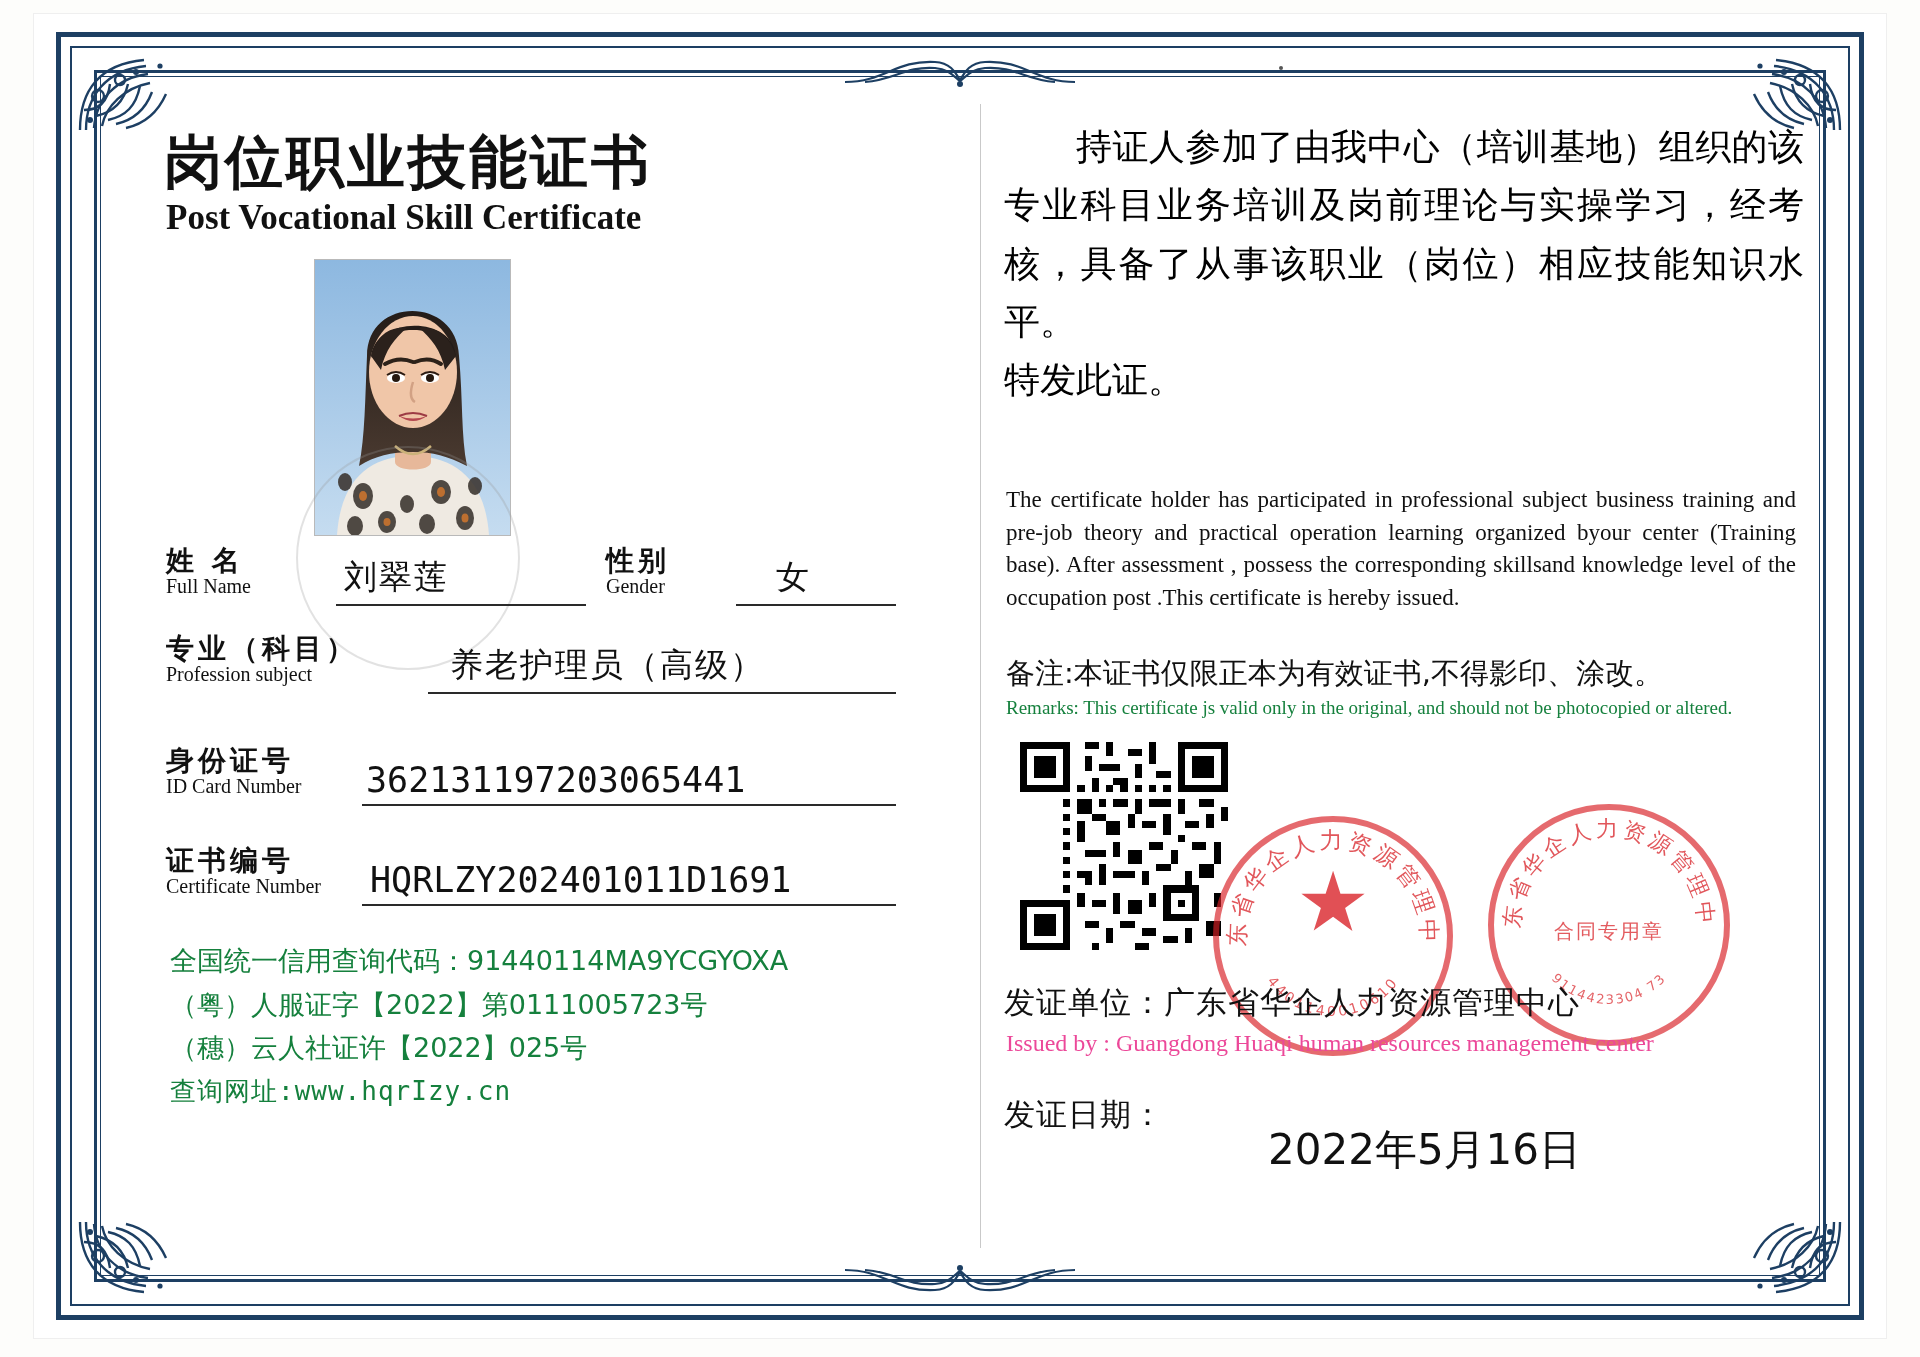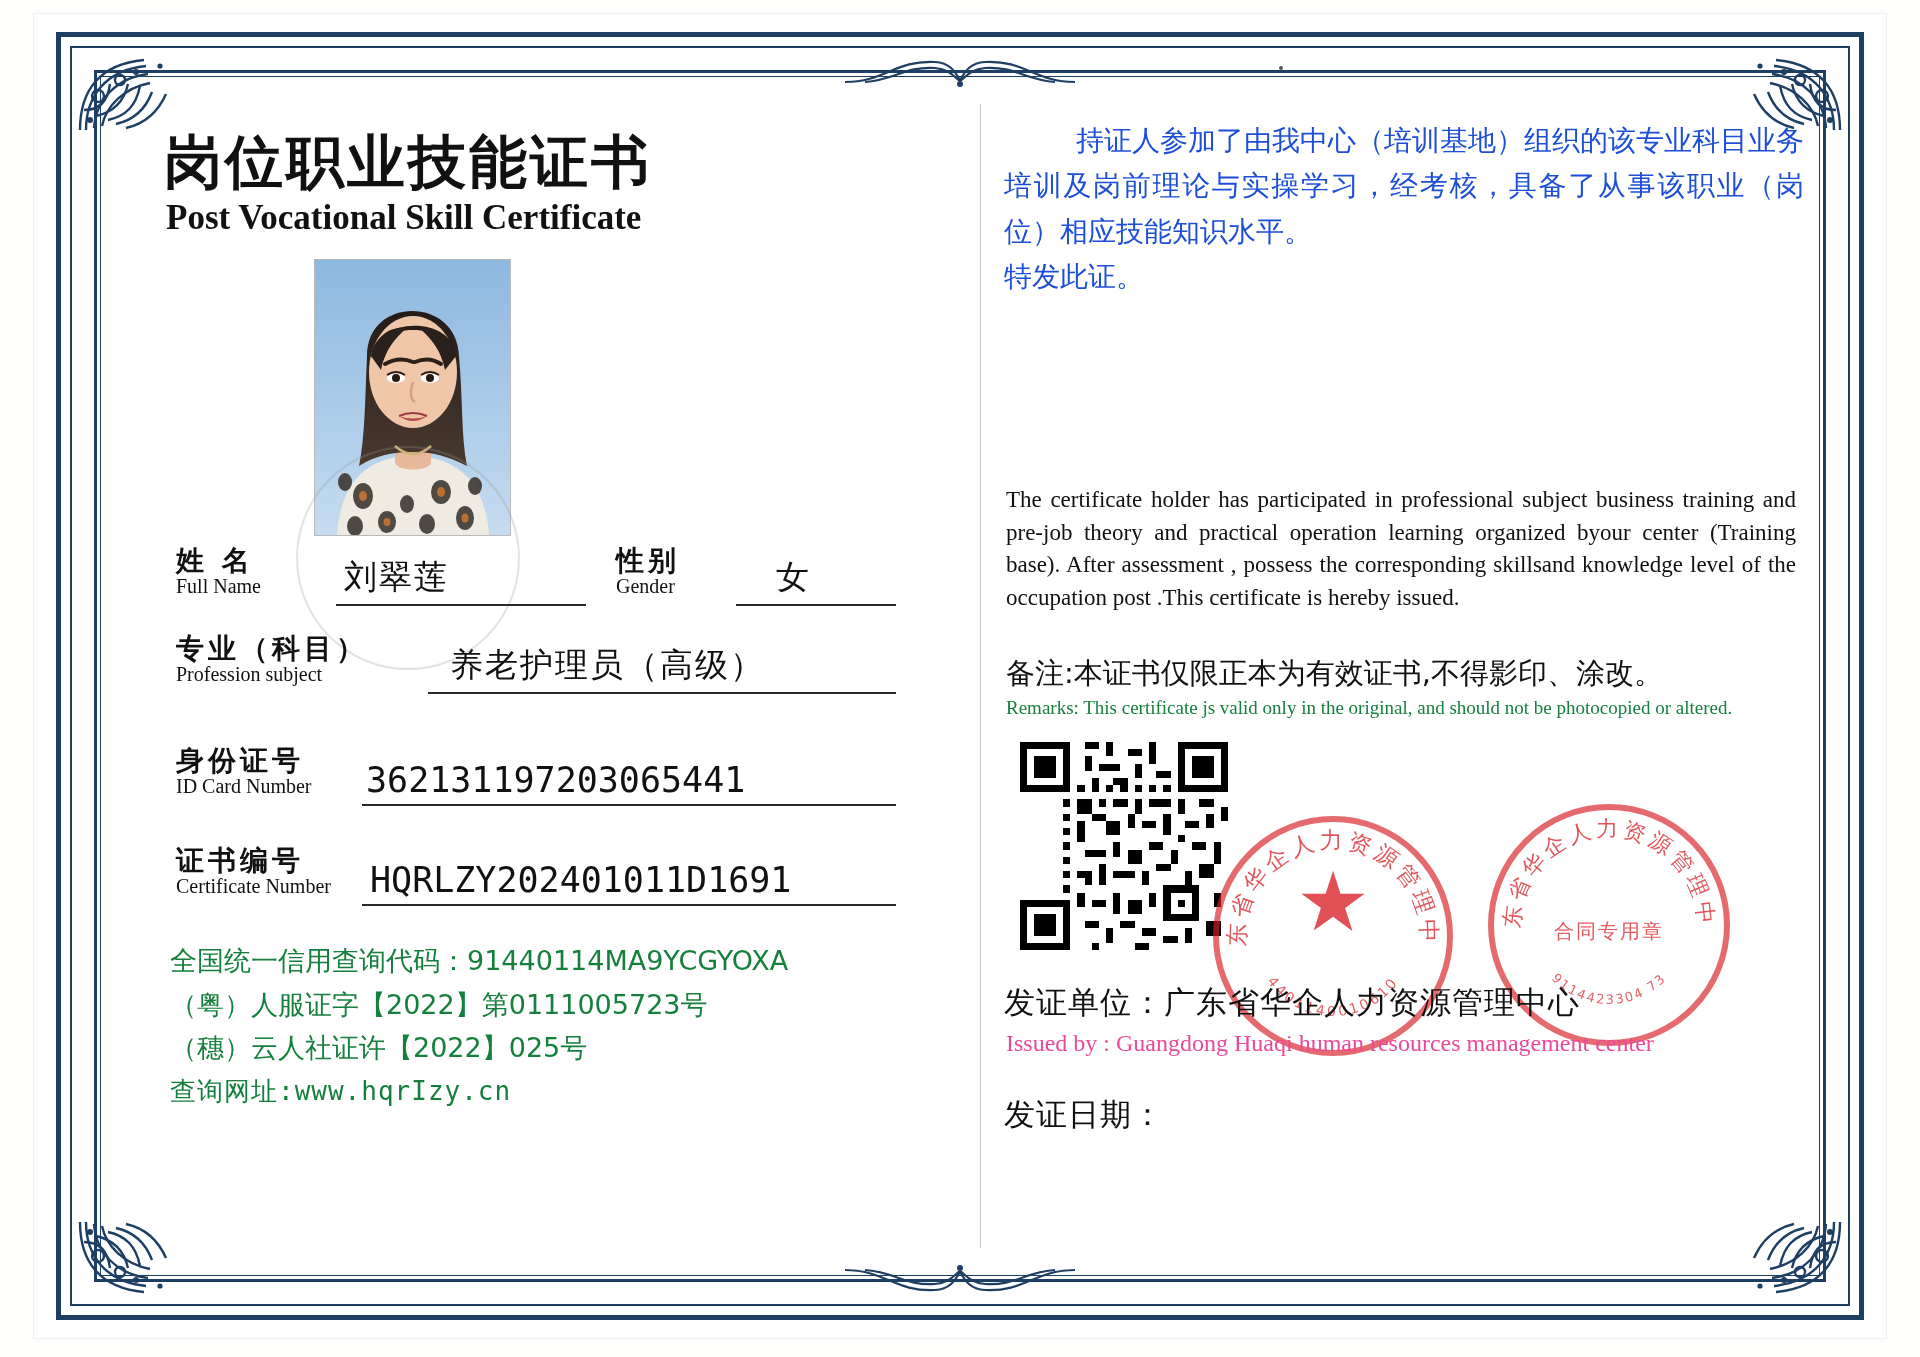--- a/index.html
+++ b/index.html
@@ -155,21 +155,20 @@
     position: absolute;
     left: 48px;
     width: 780px;
     height: 62px;
   }
   .lbl {
     position: absolute;
     left: 0; top: 0;
     font-family: "DejaVu Sans", sans-serif;
     white-space: nowrap;
-    margin-left: 10px;
   }
   .lbl .cn {
     display:block;
     font-size: 28px;
     font-weight: bold;
     letter-spacing: 4px;
     color: #111;
     line-height: 1.05;
   }
   .lbl .en {
@@ -228,23 +227,23 @@
     position: absolute;
     left: 880px; top: 0;
     width: 810px; height: 100%;
   }
 
   #body-cn {
     position: absolute;
     left: 6px; top: 24px;
     width: 800px;
     font-family: "DejaVu Sans", sans-serif;
-    font-size: 28px;
+    font-size: 36px;
     line-height: 1.62;
-    color: #1d4ed8;
+    color: #000000;
     text-align: justify;
   }
   #body-cn .indent { text-indent: 72px; display:block; }
   #body-cn .second { display:block; }
 
   #body-en {
     position: absolute;
     left: 8px; top: 390px;
     width: 790px;
     font-family: "Liberation Serif", serif;
@@ -764,18 +763,19 @@
 
         <div id="issuer-cn">
           <span>发证单位：</span><span>广东省华企人力资源管理中心</span>
         </div>
         <div id="issuer-en">
           <span>Issued by :</span>
           <span>Guangdong Huaqi human resources management center</span>
         </div>
 
         <div id="issue-date-label">发证日期：</div>
+        <div id="issue-date-value">2022年5月16日</div>
 
       </div>
 
     </div>
   </div>
 </div>
 
 </body></html>

